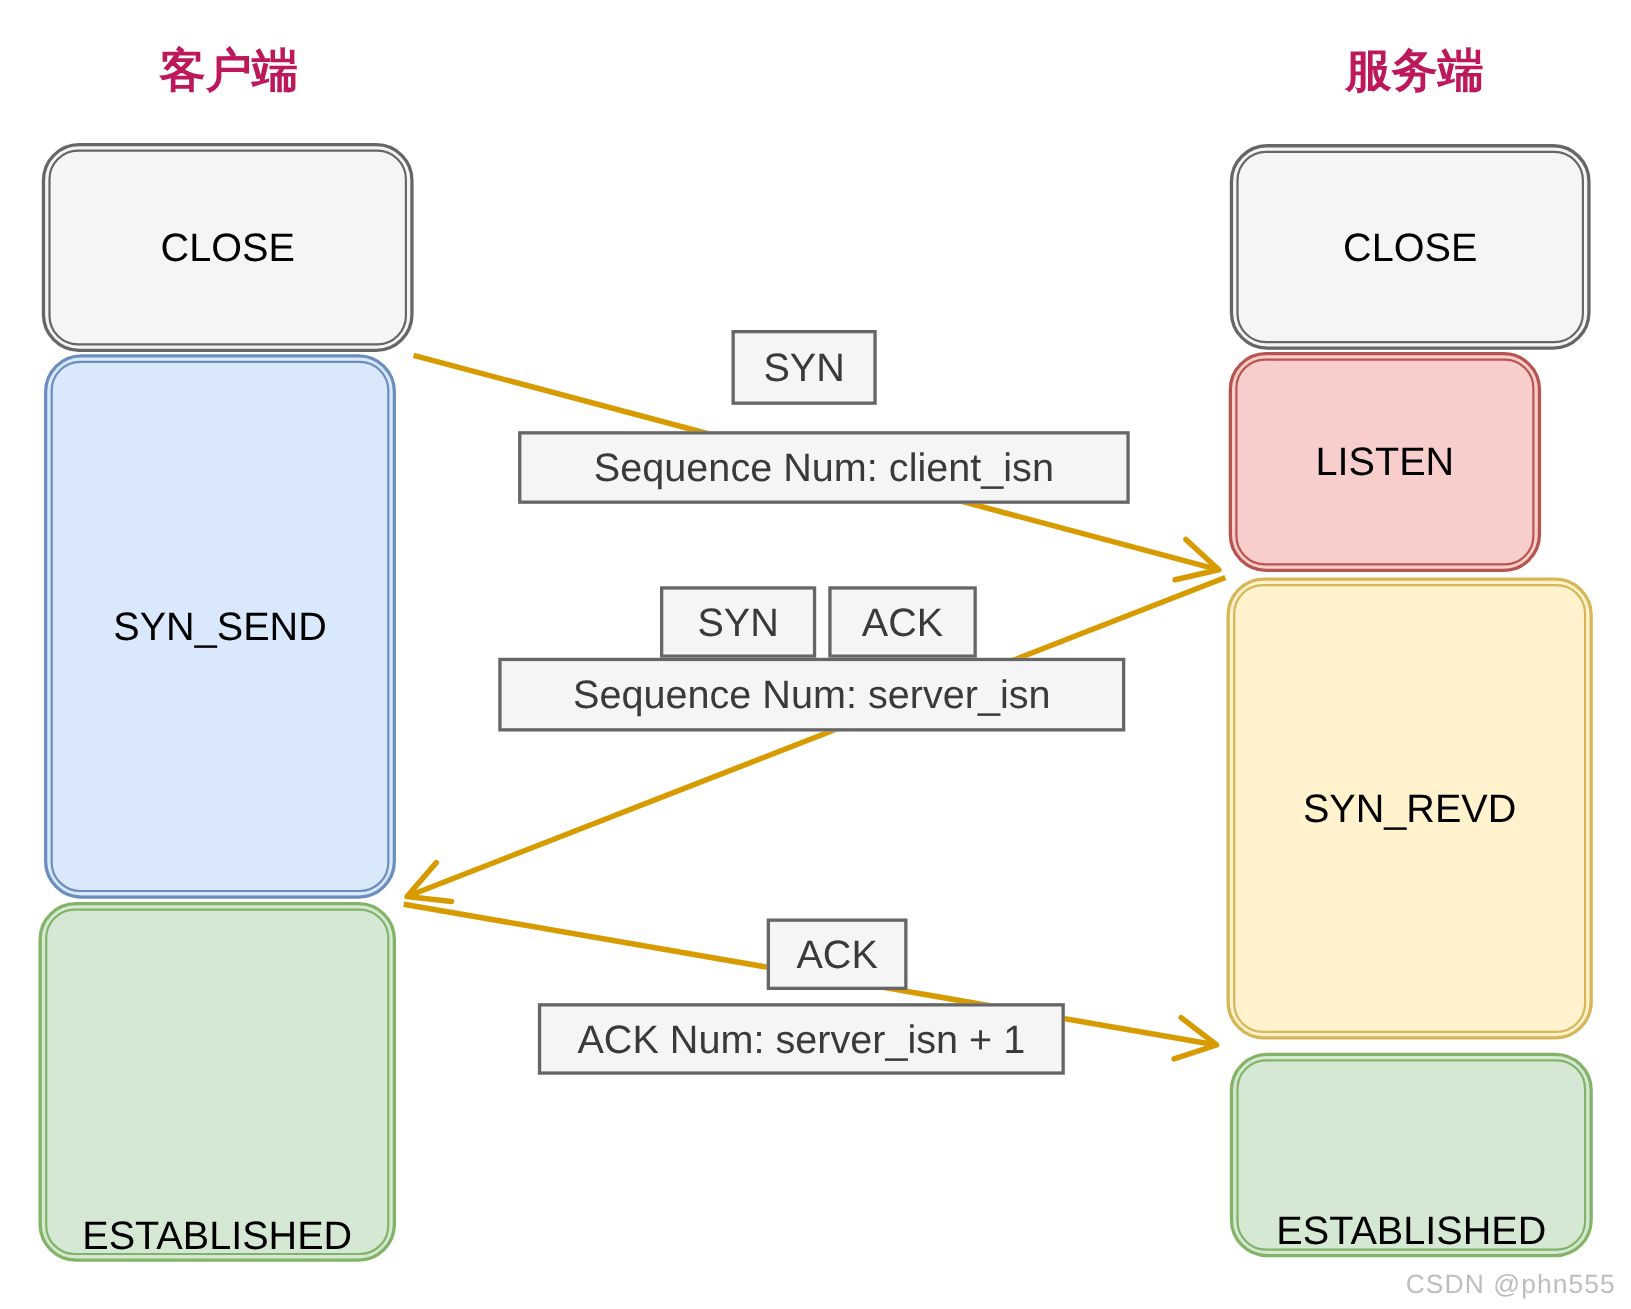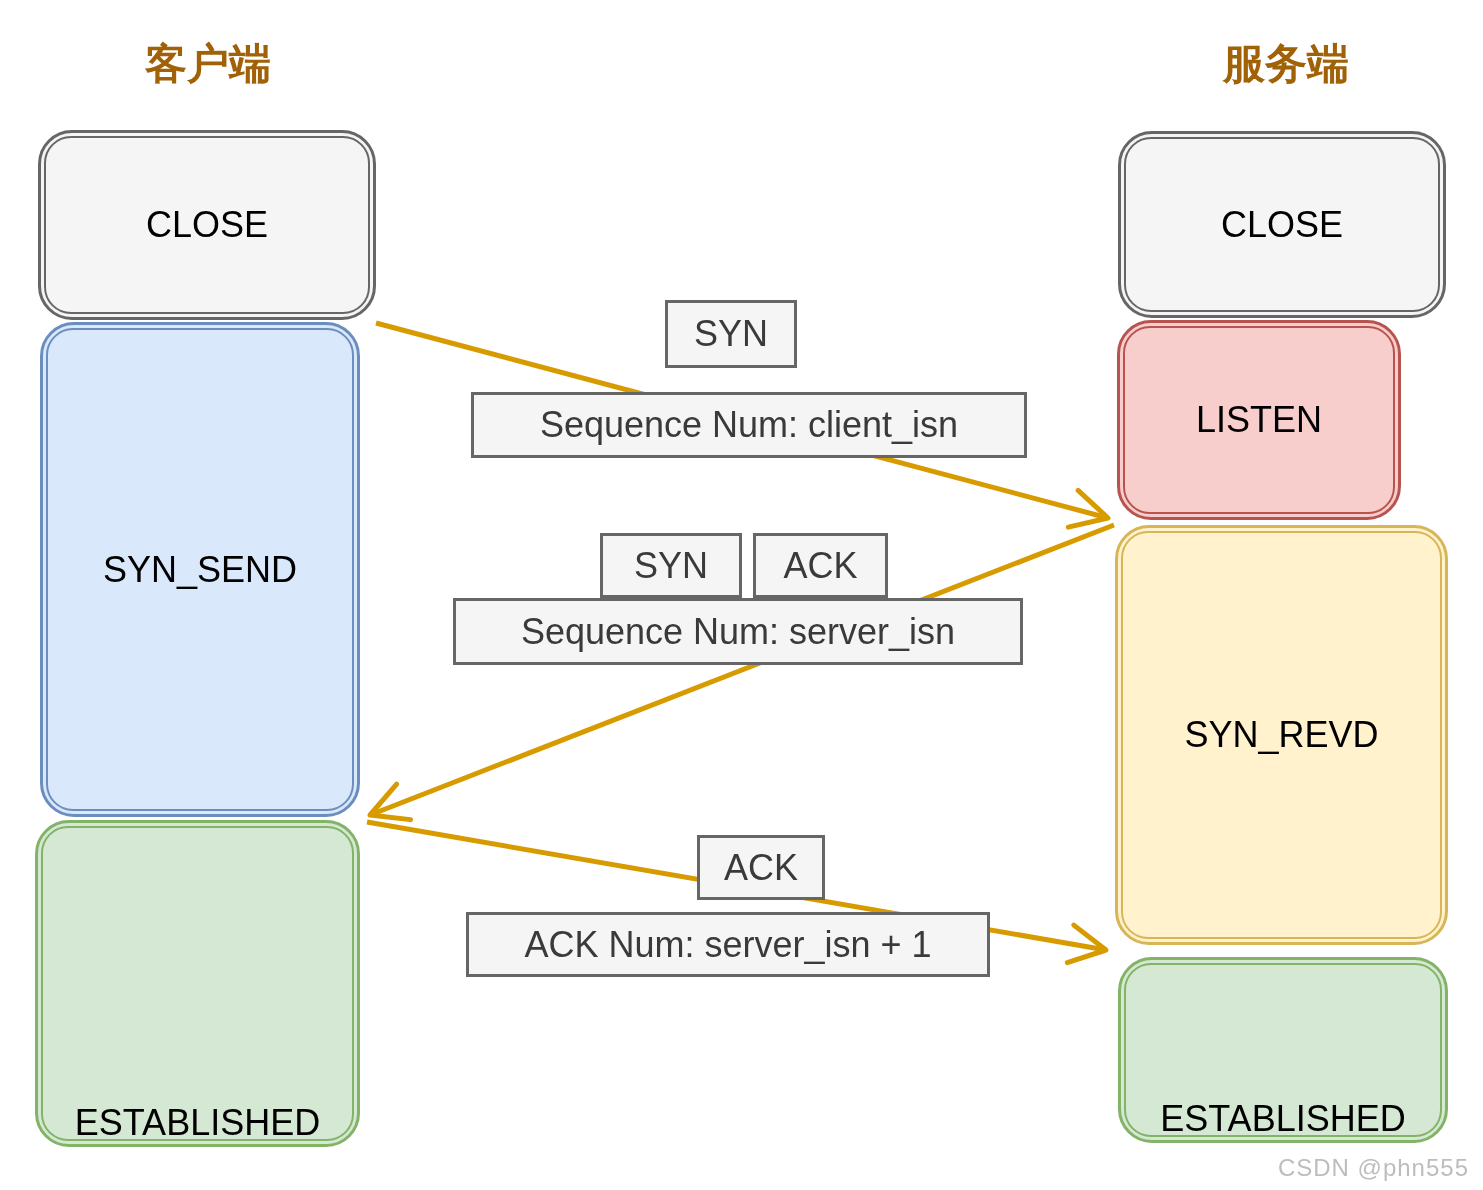--- a/index.html
+++ b/index.html
@@ -2,21 +2,21 @@
 <html style="--gray_fill: #f5f5f5; --gray_stroke: #666666; --blue_fill: #dae8fc; --blue_stroke: #6c8ebf; --green_fill: #d5e8d4; --green_stroke: #82b366; --red_fill: #f8cecc; --red_stroke: #b85450; --yellow_fill: #fff2cc; --yellow_stroke: #d6b656; --label_fill: #f5f5f5; --label_stroke: #666666; --arrow: #d79b00; --watermark: #bdbdbd;"><head>
 <meta charset="utf-8">
 <style>
   html,body{margin:0;padding:0;background:#ffffff;}
   .canvas{
     position:relative;width:1483px;height:1190px;overflow:hidden;background:#ffffff;
     font-family:"Liberation Sans",sans-serif;
   }
   .hdr{
     position:absolute;height:52px;line-height:52px;text-align:center;
-    font-size:42px;font-weight:700;color:#a16207;z-index:1;
+    font-size:42px;font-weight:700;color:#be185d;z-index:1;
   }
   .state{
     position:absolute;display:flex;align-items:center;justify-content:center;
     border-radius:34px;border:3px solid;z-index:1;box-sizing:border-box;
   }
   .state::after{
     content:"";position:absolute;inset:3px;border:2px solid;border-radius:27px;
     border-color:inherit;pointer-events:none;
   }
   .state .state-label{font-size:36px;color:#000;white-space:nowrap;}
@@ -79,17 +79,17 @@
   </svg>
 
   <div class="msg" style="left:665px;top:300px;width:132px;height:68px">SYN</div>
   <div class="msg" style="left:471px;top:392px;width:556px;height:66px">Sequence Num: client_isn</div>
 
   <div class="msg" style="left:600px;top:533px;width:142px;height:65px">SYN</div>
   <div class="msg" style="left:753px;top:533px;width:135px;height:65px">ACK</div>
   <div class="msg" style="left:453px;top:598px;width:570px;height:67px">Sequence Num: server_isn</div>
 
   <div class="msg" style="left:697px;top:835px;width:128px;height:65px">ACK</div>
-  <div class="msg" style="left:466px;top:912px;width:524px;height:65px">ACK Num: server_isn + 1</div>
+  <div class="msg" style="left:489px;top:912px;width:479px;height:65px">ACK Num: server_isn + 1</div>
 
   <div class="watermark">CSDN @phn555</div>
 
 </div>
 
 </body></html>

